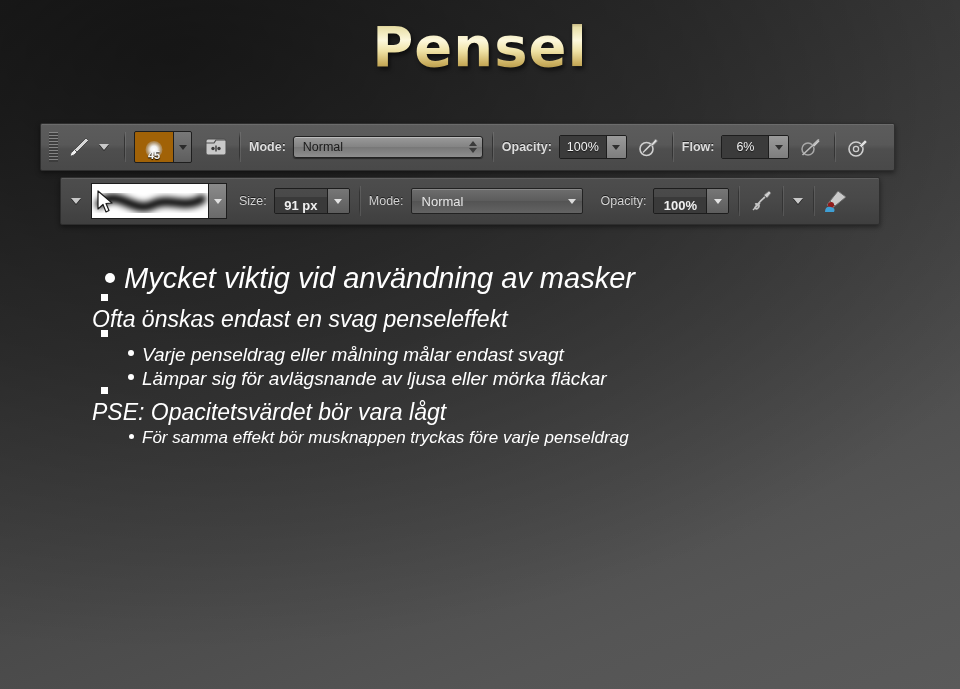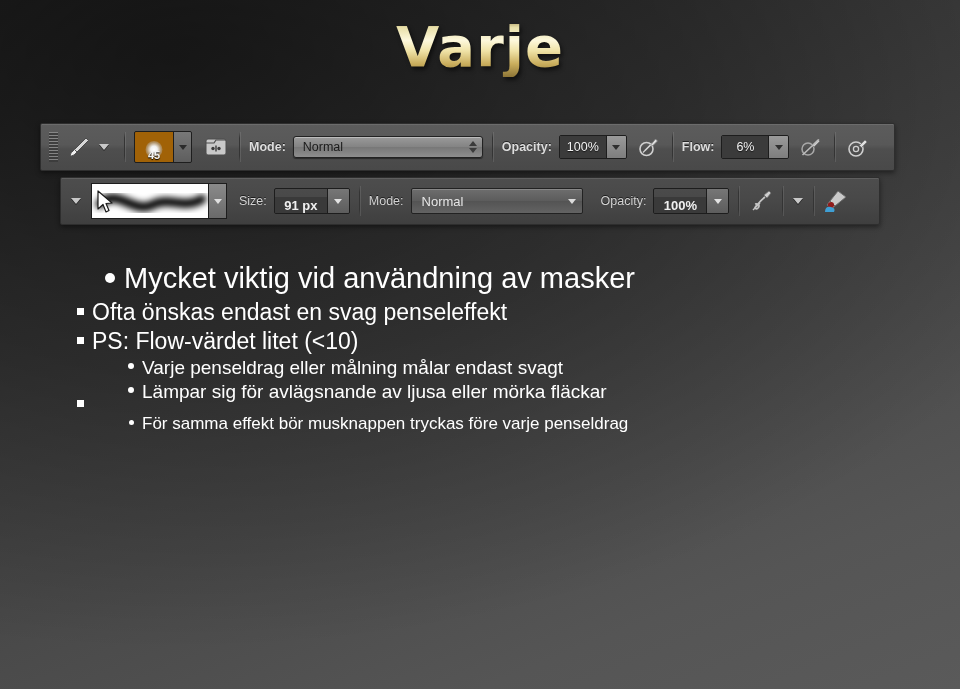--- a/index.html
+++ b/index.html
@@ -191,52 +191,52 @@
     color:#f0f0f0; font-size:13px; font-weight:bold;
     display:flex; align-items:center; justify-content:center;margin-top:8px;
   }
   .numfield-pse .btn {
     width:22px; background:linear-gradient(180deg,#767676 0%,#5d5d5d 100%);
     border-left:1px solid #1d1d1d; display:flex; align-items:center; justify-content:center;
   }
   .numfield-pse .btn .tri-small { border-top-color:#e2e2e2; }
 
   
-  #content { position:absolute; left:0; top:262px; width:960px; }
+  #content { position:absolute; left:0; top:262px; width:960px;font-style:italic; }
   .line { display:flex; align-items:baseline; color:#ffffff; }
   .bullet { flex:none; display:flex; justify-content:center; }
   .btext { white-space:nowrap; }
 
   .lvl1 { padding-left:96px; margin-bottom:4px; }
   .lvl1 .bullet { width:28px; }
   .lvl1 .dot { width:10px; height:10px; border-radius:50%; background:#fff; position:relative; top:-5px; }
   .lvl1 .btext { font-size:29px; }
 
-  .lvl2 { padding-left:68px; margin-bottom:2px; }
+  .lvl2 { padding-left:92px; margin-bottom:2px;flex-direction:column; }
   .lvl2 .bullet { width:24px; }
   .lvl2 .sq { width:7px; height:7px; background:#ffffff; position:relative; top:-5px; }
   .lvl2 .btext { font-size:23px; }
 
   .lvl3 { padding-left:120px; margin-bottom:2px; }
   .lvl3 .bullet { width:22px; }
   .lvl3 .dot3 { width:6px; height:6px; border-radius:50%; background:#ffffff; position:relative; top:-5px; }
   .lvl3 .btext { font-size:19px; }
 
   .lvl4 { padding-left:120px; margin-bottom:2px; }
   .lvl4 .bullet { width:22px; }
   .lvl4 .dot3 { width:5px; height:5px; border-radius:50%; background:#ffffff; position:relative; top:-4px; }
   .lvl4 .btext { font-size:17px; }
 </style>
 </head>
 <body>
 
 <div id="slide">
 
   <div id="title-wrap">
-    <div id="slide-title">Varje</div>
+    <div id="slide-title">Pensel</div>
   </div>
 
   <div class="toolbar" id="toolbar-brush-options">
 
     <div class="grip"></div>
 
     <div class="icon-btn">
       <svg width="26" height="26" viewBox="0 0 26 26">
         <path d="M20 4 L22.5 6.5 L11 18 L8.5 15.5 Z" fill="#d8d8d8" stroke="#4a4a4a" stroke-width="1"></path>
         <path d="M8.5 15.5 L11 18 L8 21 Q5 22.5 4.5 21.5 Q4 20 5.5 18.5 Z" fill="#efefef" stroke="#555" stroke-width="1"></path>
@@ -415,41 +415,41 @@
       <span class="bullet">
           <span class="sq"></span>
         </span>
       <span class="btext">Ofta önskas endast en svag penseleffekt</span>
     </div>
 
     <div class="line lvl2">
       <span class="bullet">
           <span class="sq"></span>
         </span>
-      <span class="btext">PS: Flow-värdet litet (&lt;10)</span>
     </div>
 
     <div class="line lvl3">
       <span class="bullet">
           <span class="dot3"></span>
         </span>
       <span class="btext">Varje penseldrag eller målning målar endast svagt</span>
     </div>
 
     <div class="line lvl3">
       <span class="bullet">
           <span class="dot3"></span>
         </span>
       <span class="btext">Lämpar sig för avlägsnande av ljusa eller mörka fläckar</span>
     </div>
 
     <div class="line lvl2">
       <span class="bullet">
           <span class="sq"></span>
         </span>
+      <span class="btext">PSE: Opacitetsvärdet bör vara lågt</span>
     </div>
 
     <div class="line lvl4">
       <span class="bullet">
           <span class="dot3"></span>
         </span>
       <span class="btext">För samma effekt bör musknappen tryckas före varje penseldrag</span>
     </div>
 
   </div>

